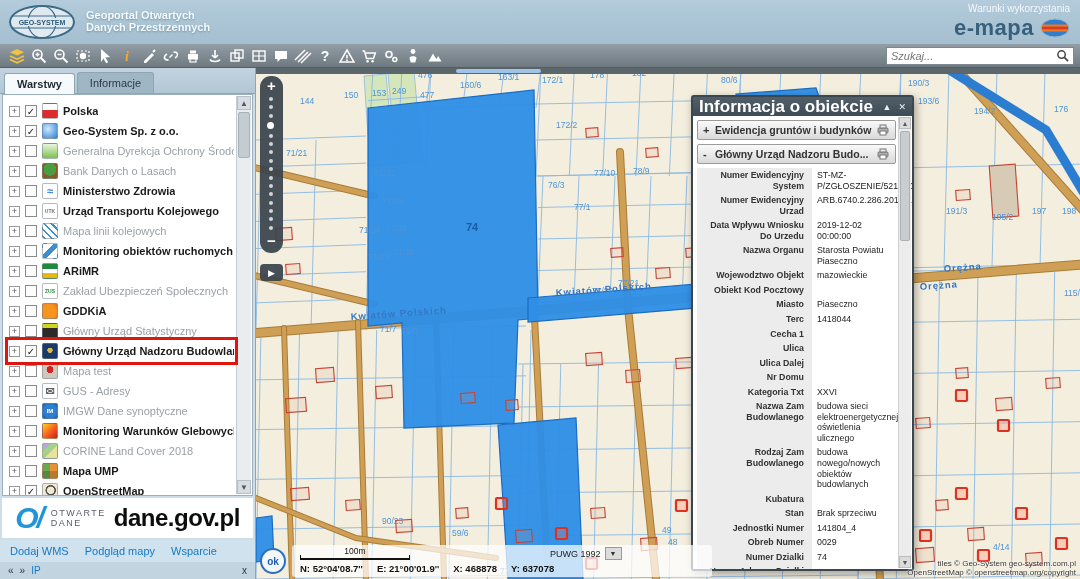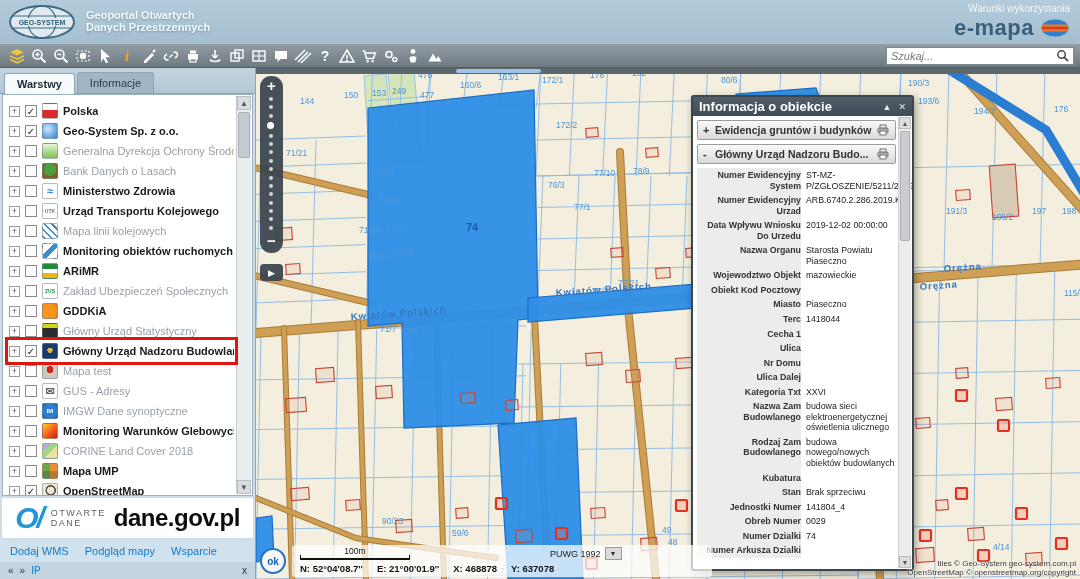--- a/index.html
+++ b/index.html
@@ -65,31 +65,31 @@
   .zoom-slider { position:absolute; left:4px; top:8px; width:23px; background:rgba(58,68,76,.93); border-radius:11px; z-index:5; display:flex; flex-direction:column; align-items:center; padding:3px 0 5px; }
   .zbtn { color:#fff; background:none; border:none; font-size:15px; font-weight:bold; line-height:14px; cursor:pointer; }
   .zdots { display:flex; flex-direction:column; gap:4.4px; margin:4px 0; }
   .zdot { width:4px; height:4px; border-radius:50%; background:#cfd6da; cursor:pointer; }
   .zdot.active { width:7px; height:7px; margin-left:-1.5px; background:#fff; }
   .pan-btn { position:absolute; left:4px; top:196px; width:23px; height:17px; background:rgba(58,68,76,.93); border:none; border-radius:4px; color:#fff; font-size:9px; cursor:pointer; z-index:5; }
 
   
   .info-panel { position:absolute; left:435px; top:27px; width:223px; height:476px; background:#fbfbfb; border:2px solid #3c464e; border-radius:3px; box-shadow:2px 3px 8px rgba(0,0,0,.35); z-index:6; display:flex; flex-direction:column; }
   .panel-header { height:19px; background:linear-gradient(180deg,#525f6a,#3e4a54); color:#fff; display:flex; align-items:center; padding:0 6px; flex:0 0 auto; }
-  .panel-title { font-size:13px; font-weight:bold; }
+  .panel-title { font-size:17px; font-weight:bold; }
   .panel-ctrl { margin-left:auto; display:flex; gap:7px; }
   .panel-ctrl span { font-size:9px; cursor:pointer; color:#e8eef2; }
   .panel-body { position:relative; flex:1; overflow:hidden; padding:4px 16px 2px 4px; background:#fff; }
   .section-btn { height:20px; background:linear-gradient(180deg,#fafafa,#d9d9d9); border:1px solid #9b9b9b; border-radius:2px; display:flex; align-items:center; padding:0 5px; margin-bottom:4px; cursor:pointer; }
   .section-btn .pm { font-size:11px; font-weight:bold; color:#333; width:12px; }
   .section-btn .sec-label { font-size:10.5px; font-weight:bold; color:#333; white-space:nowrap; overflow:hidden; flex:1; }
   .printer-icon { flex:0 0 auto; margin-left:4px; }
   .fields { margin-top:2px; }
   .field-row { display:flex; }
-  .field-label { width:104px; flex:0 0 auto; background:#ececec; font-size:8.8px; font-weight:bold; color:#333; text-align:right; padding:2px 0 2px 2px; line-height:1.2; }
+  .field-label { width:115px; flex:0 0 auto; background:#ececec; font-size:8.8px; font-weight:bold; color:#333; text-align:right; padding:2px 8px 2px 2px; line-height:1.2; }
   .field-value { flex:1; font-size:8.8px; color:#222; padding:2px 0 2px 5px; line-height:1.2; word-wrap:break-word; }
   .panel-scroll { position:absolute; right:1px; top:1px; bottom:1px; width:13px; background:#ececec; border-left:1px solid #cfcfcf; }
   .panel-scroll .arr { height:12px; text-align:center; font-size:7px; color:#556; background:#dcdcdc; border:1px solid #bdbdbd; line-height:11px; }
   .panel-scroll .arr.down { position:absolute; bottom:0; left:0; right:0; }
   .panel-scroll .thumb { position:absolute; top:14px; left:1px; right:1px; height:110px; background:#c9cdd1; border:1px solid #aab0b5; border-radius:2px; }
 
   
   .ok-btn { position:absolute; left:4px; bottom:5px; width:26px; height:26px; border-radius:50%; background:#f4f8fb; border:2px solid #2a6fc0; color:#1b5fae; font-weight:bold; font-size:10px; z-index:7; cursor:pointer; }
   .map-status { position:absolute; left:36px; bottom:2px; width:420px; height:32px; background:rgba(255,255,255,.72); border-radius:3px; z-index:7; padding:1px 8px; }
   .ms-top { display:flex; align-items:center; height:15px; gap:10px; }
@@ -759,25 +759,25 @@
               </div>
               <div class="field-row">
                 <div class="field-label">Cecha 1</div>
                 <div class="field-value"></div>
               </div>
               <div class="field-row">
                 <div class="field-label">Ulica</div>
                 <div class="field-value"></div>
               </div>
               <div class="field-row">
+                <div class="field-label">Ulica Dalej</div>
+                <div class="field-value"></div>
+              </div>
+              <div class="field-row">
                 <div class="field-label">Nr Domu</div>
-                <div class="field-value"></div>
-              </div>
-              <div class="field-row">
-                <div class="field-label">Ulica Dalej</div>
                 <div class="field-value"></div>
               </div>
               <div class="field-row">
                 <div class="field-label">Kategoria Txt</div>
                 <div class="field-value">XXVI</div>
               </div>
               <div class="field-row">
                 <div class="field-label">Nazwa Zam Budowlanego</div>
                 <div class="field-value">budowa sieci elektroenergetycznej oświetlenia ulicznego</div>
               </div>

